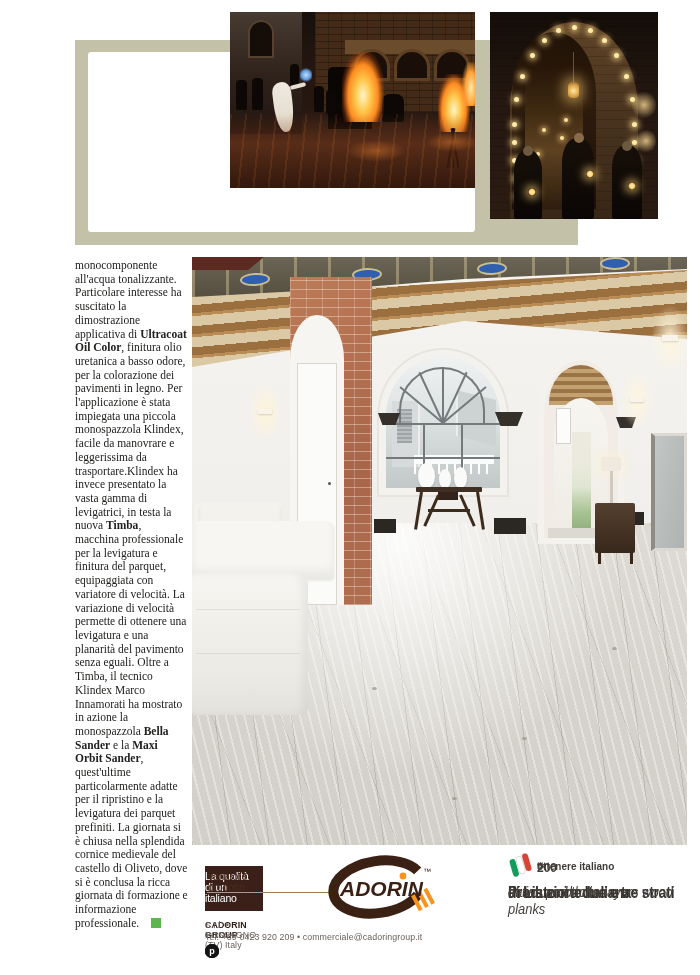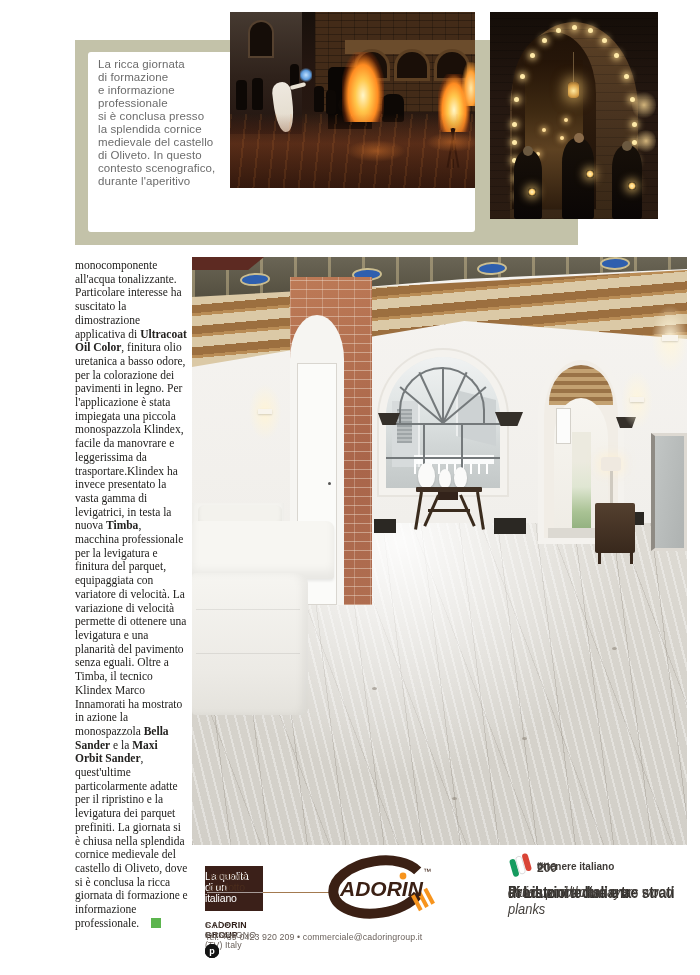--- a/index.html
+++ b/index.html
@@ -200,30 +200,20 @@
   .prod .l1,.prod .l2{font-size:16px;font-weight:bold;color:#33302d;line-height:19px;letter-spacing:-.2px;}
   .prod .l3,.prod .l4{font-size:15px;font-style:italic;color:#45413d;line-height:17px;}
 </style>
 </head>
 <body>
 
 <div id="page">
 
   <div class="band"></div>
   <div class="caption-box">
-    <div class="cap-narrow">La ricca giornata
-di formazione
-e informazione
-professionale
-si è conclusa presso
-la splendida cornice
-medievale del castello
-di Oliveto. In questo
-contesto scenografico,
-durante l'aperitivo</div>
   </div>
 
   <div class="photo1">
     <div class="p1-wallright"></div>
     <div class="p1-arcade"></div>
     <div class="p1-arch" style="right:88px"></div>
     <div class="p1-arch" style="right:48px"></div>
     <div class="p1-arch" style="right:8px"></div>
     <div class="p1-leftbld"></div>
     <div class="p1-lwin"></div>

